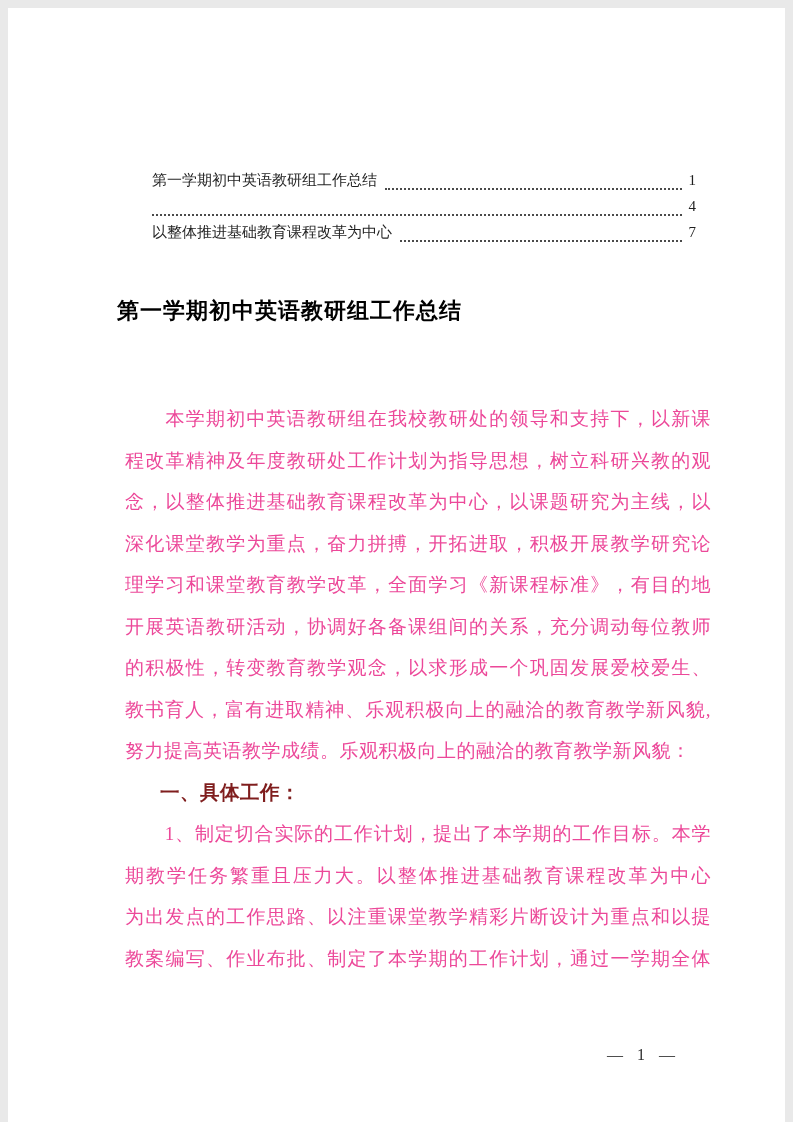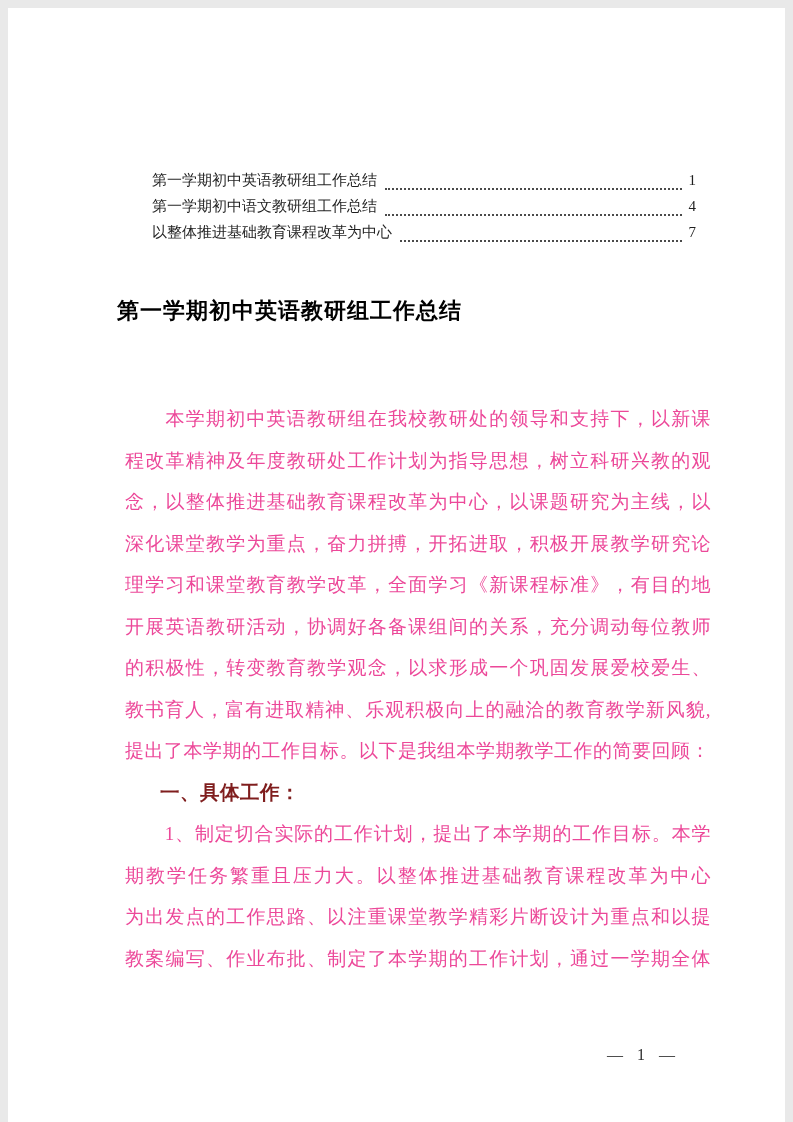--- a/index.html
+++ b/index.html
@@ -102,21 +102,20 @@
 
 <div class="page">
 
   <nav class="toc" id="toc">
       <div class="toc-row">
         <span class="toc-title">第一学期初中英语教研组工作总结</span>
         <span class="toc-leader"></span>
         <span class="toc-page">1</span>
       </div>
       <div class="toc-row">
-        <span class="toc-title">第一学期初中语文教研组工作总结</span>
         <span class="toc-leader"></span>
         <span class="toc-page">4</span>
       </div>
       <div class="toc-row">
         <span class="toc-title">以整体推进基础教育课程改革为中心</span>
         <span class="toc-leader"></span>
         <span class="toc-page">7</span>
       </div>
     </nav>
 
@@ -125,21 +124,21 @@
   <div class="body-block">
     <div class="para">
         <div class="body-line">　　本学期初中英语教研组在我校教研处的领导和支持下，以新课</div>
         <div class="body-line">程改革精神及年度教研处工作计划为指导思想，树立科研兴教的观</div>
         <div class="body-line">念，以整体推进基础教育课程改革为中心，以课题研究为主线，以</div>
         <div class="body-line">深化课堂教学为重点，奋力拼搏，开拓进取，积极开展教学研究论</div>
         <div class="body-line">理学习和课堂教育教学改革，全面学习《新课程标准》，有目的地</div>
         <div class="body-line">开展英语教研活动，协调好各备课组间的关系，充分调动每位教师</div>
         <div class="body-line">的积极性，转变教育教学观念，以求形成一个巩固发展爱校爱生、</div>
         <div class="body-line">教书育人，富有进取精神、乐观积极向上的融洽的教育教学新风貌,</div>
-        <div class="body-line plain">提出了本学期的工作目标。以下是我组本学期教学工作的简要回顾：</div>
+        <div class="body-line plain">努力提高英语教学成绩。乐观积极向上的融洽的教育教学新风貌：</div>
       </div>
     <div class="section-heading">一、具体工作：</div>
     <div class="para">
         <div class="body-line">　　1、制定切合实际的工作计划，提出了本学期的工作目标。本学</div>
         <div class="body-line">期教学任务繁重且压力大。以整体推进基础教育课程改革为中心</div>
         <div class="body-line">为出发点的工作思路、以注重课堂教学精彩片断设计为重点和以提</div>
         <div class="body-line">教案编写、作业布批、制定了本学期的工作计划，通过一学期全体</div>
       </div>
   </div>
 

